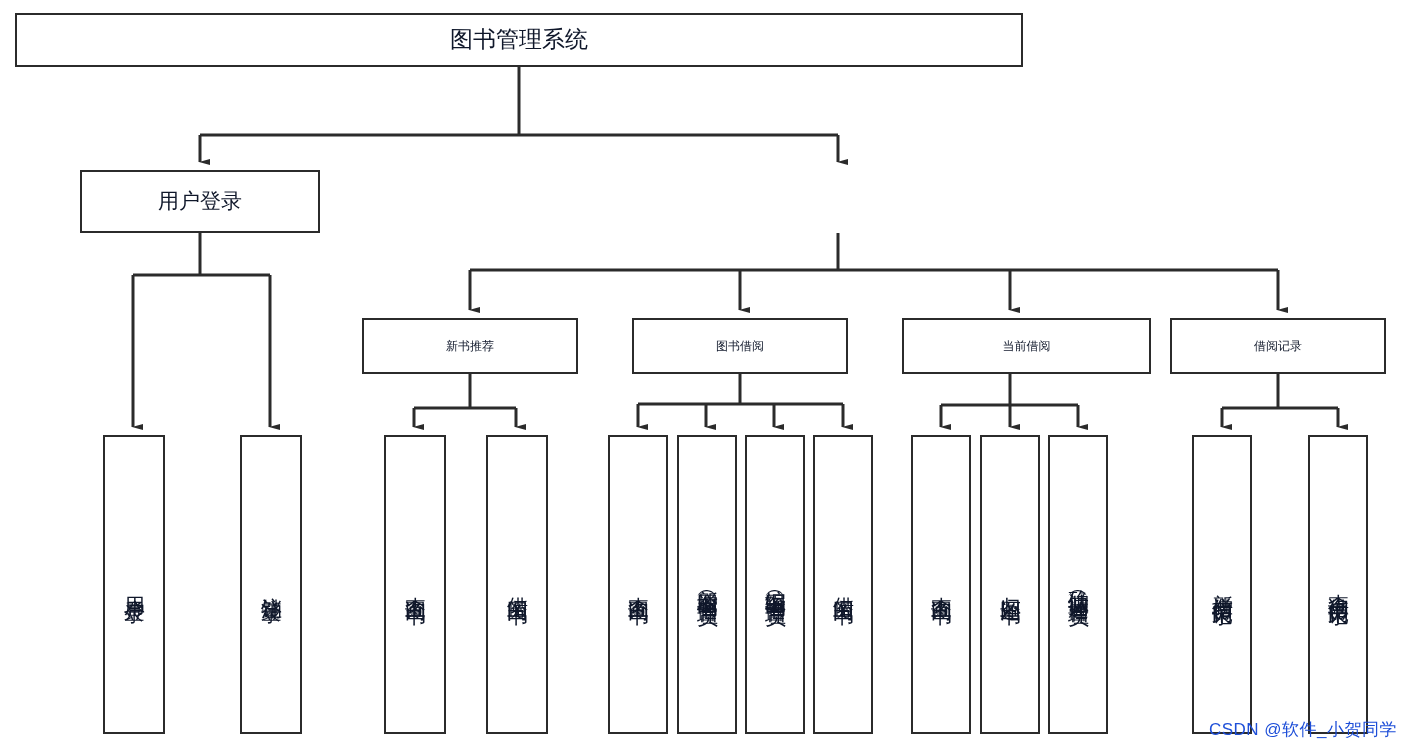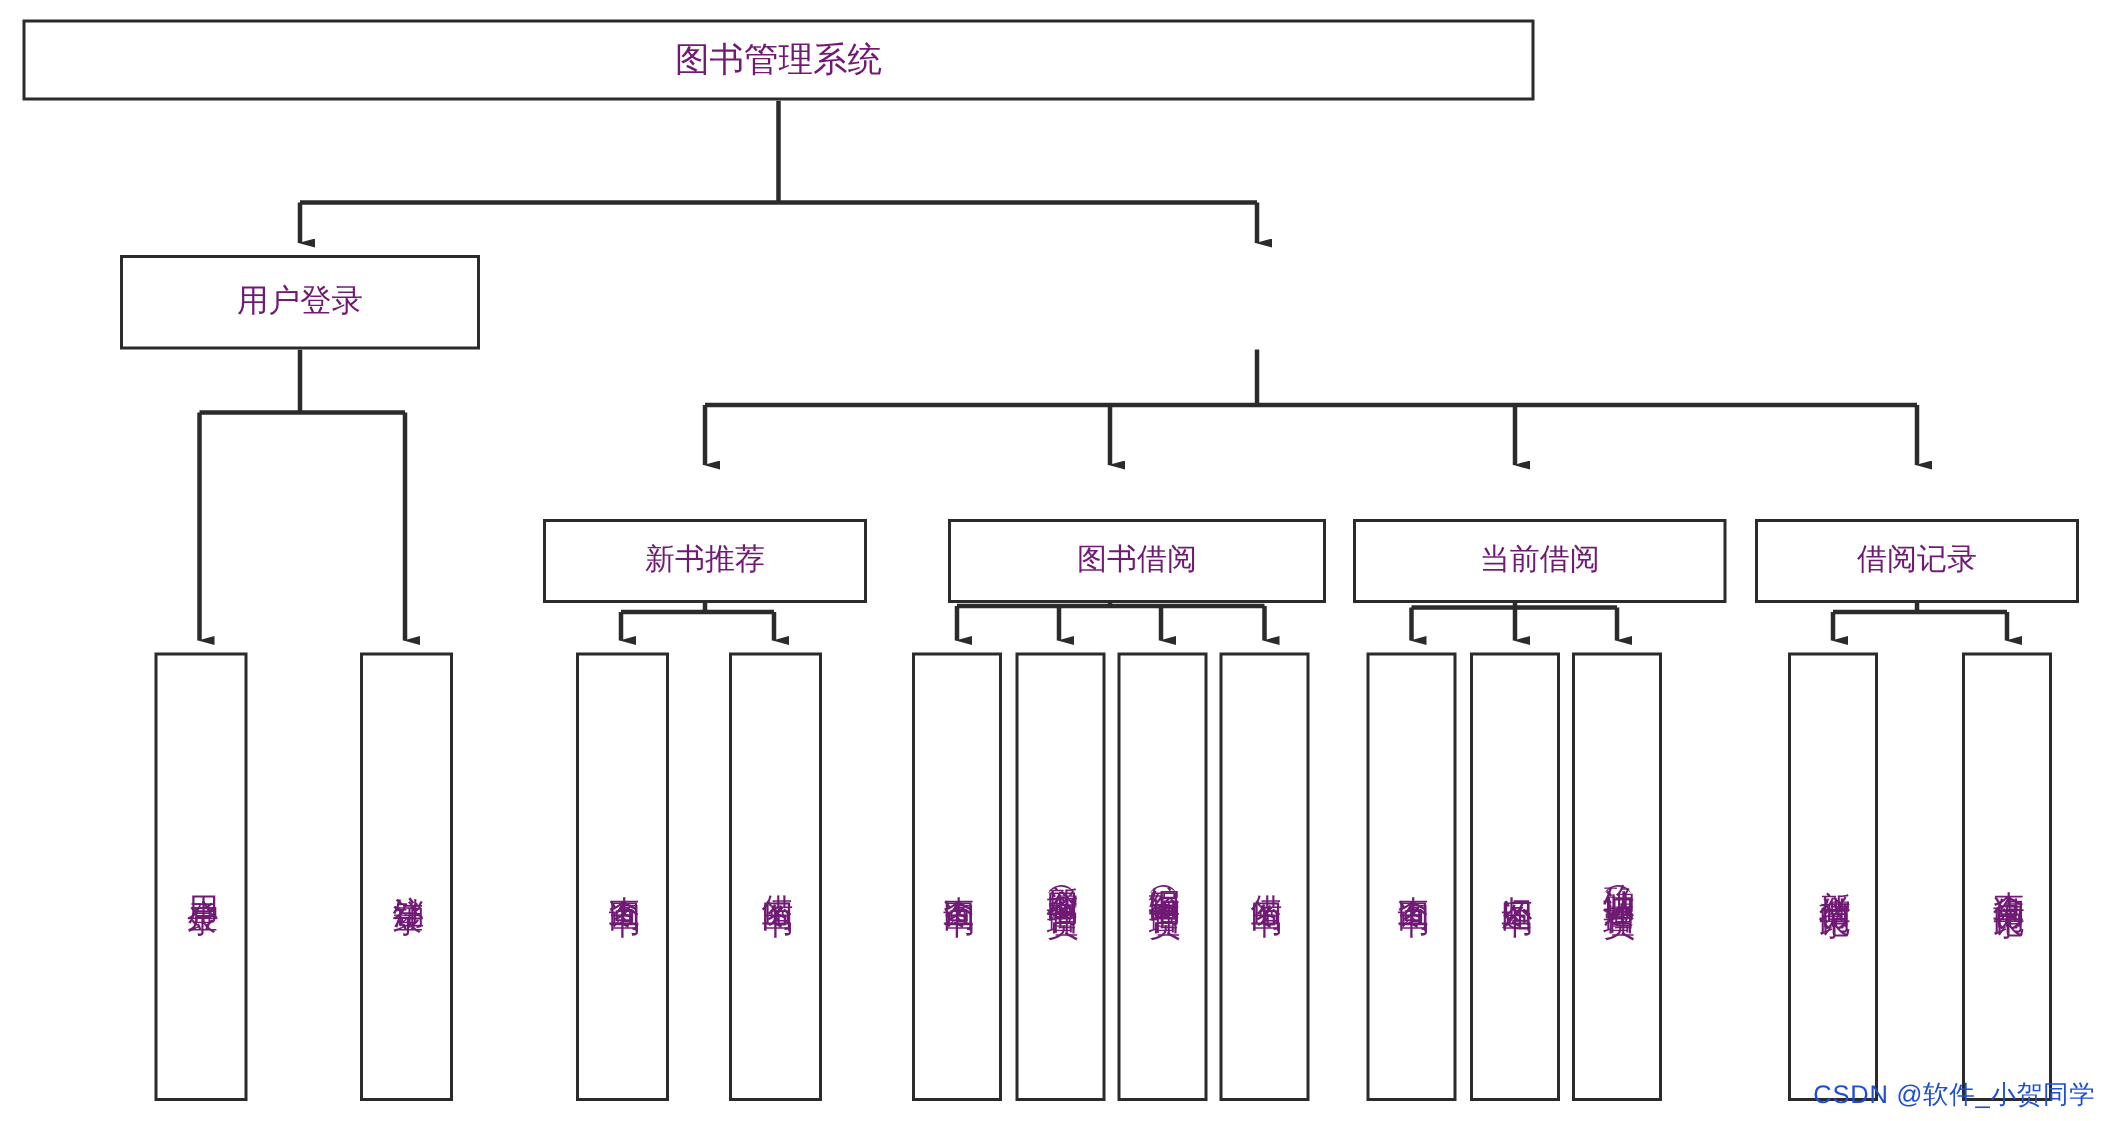--- a/index.html
+++ b/index.html
@@ -26,33 +26,32 @@
     pointer-events: none;
   }
   .node {
     position: absolute;
     box-sizing: border-box;
     border: 2.5px solid #2b2b2b;
     background: #ffffff;
     display: flex;
     align-items: center;
     justify-content: center;
-    color: #701a75;
+    color: #0f172a;
     line-height: 1.18;
     text-align: center;
   }
   .node.root {
     font-size: 23px;
   }
   .node.lvl1 {
     font-size: 21px;
   }
   .node.lvl2 {
-    font-size: 20px;
-    margin-top: 28px;
+    font-size: 12px;
   }
   .node.leaf {
     font-size: 21px;
     align-items: center;
     justify-content: center;
     padding: 4px 0;
   }
   .vtext {
     writing-mode: vertical-rl;
     text-orientation: upright;
@@ -133,21 +132,21 @@
     <span class="htext">图书管理系统</span>
   </div>
 
   <div class="node lvl1" style="left:80px; top:170px; width:240px; height:63px;">
     <span class="htext">用户登录</span>
   </div>
 
   <div class="node lvl2" style="left:362px; top:318px; width:216px; height:56px;">
     <span class="htext">新书推荐</span>
   </div>
-  <div class="node lvl2" style="left:632px; top:318px; width:252px; height:56px;">
+  <div class="node lvl2" style="left:632px; top:318px; width:216px; height:56px;">
     <span class="htext">图书借阅</span>
   </div>
   <div class="node lvl2" style="left:902px; top:318px; width:249px; height:56px;">
     <span class="htext">当前借阅</span>
   </div>
   <div class="node lvl2" style="left:1170px; top:318px; width:216px; height:56px;">
     <span class="htext">借阅记录</span>
   </div>
 
   <div class="node leaf" style="left:103px; top:435px; width:62px; height:299px;">

